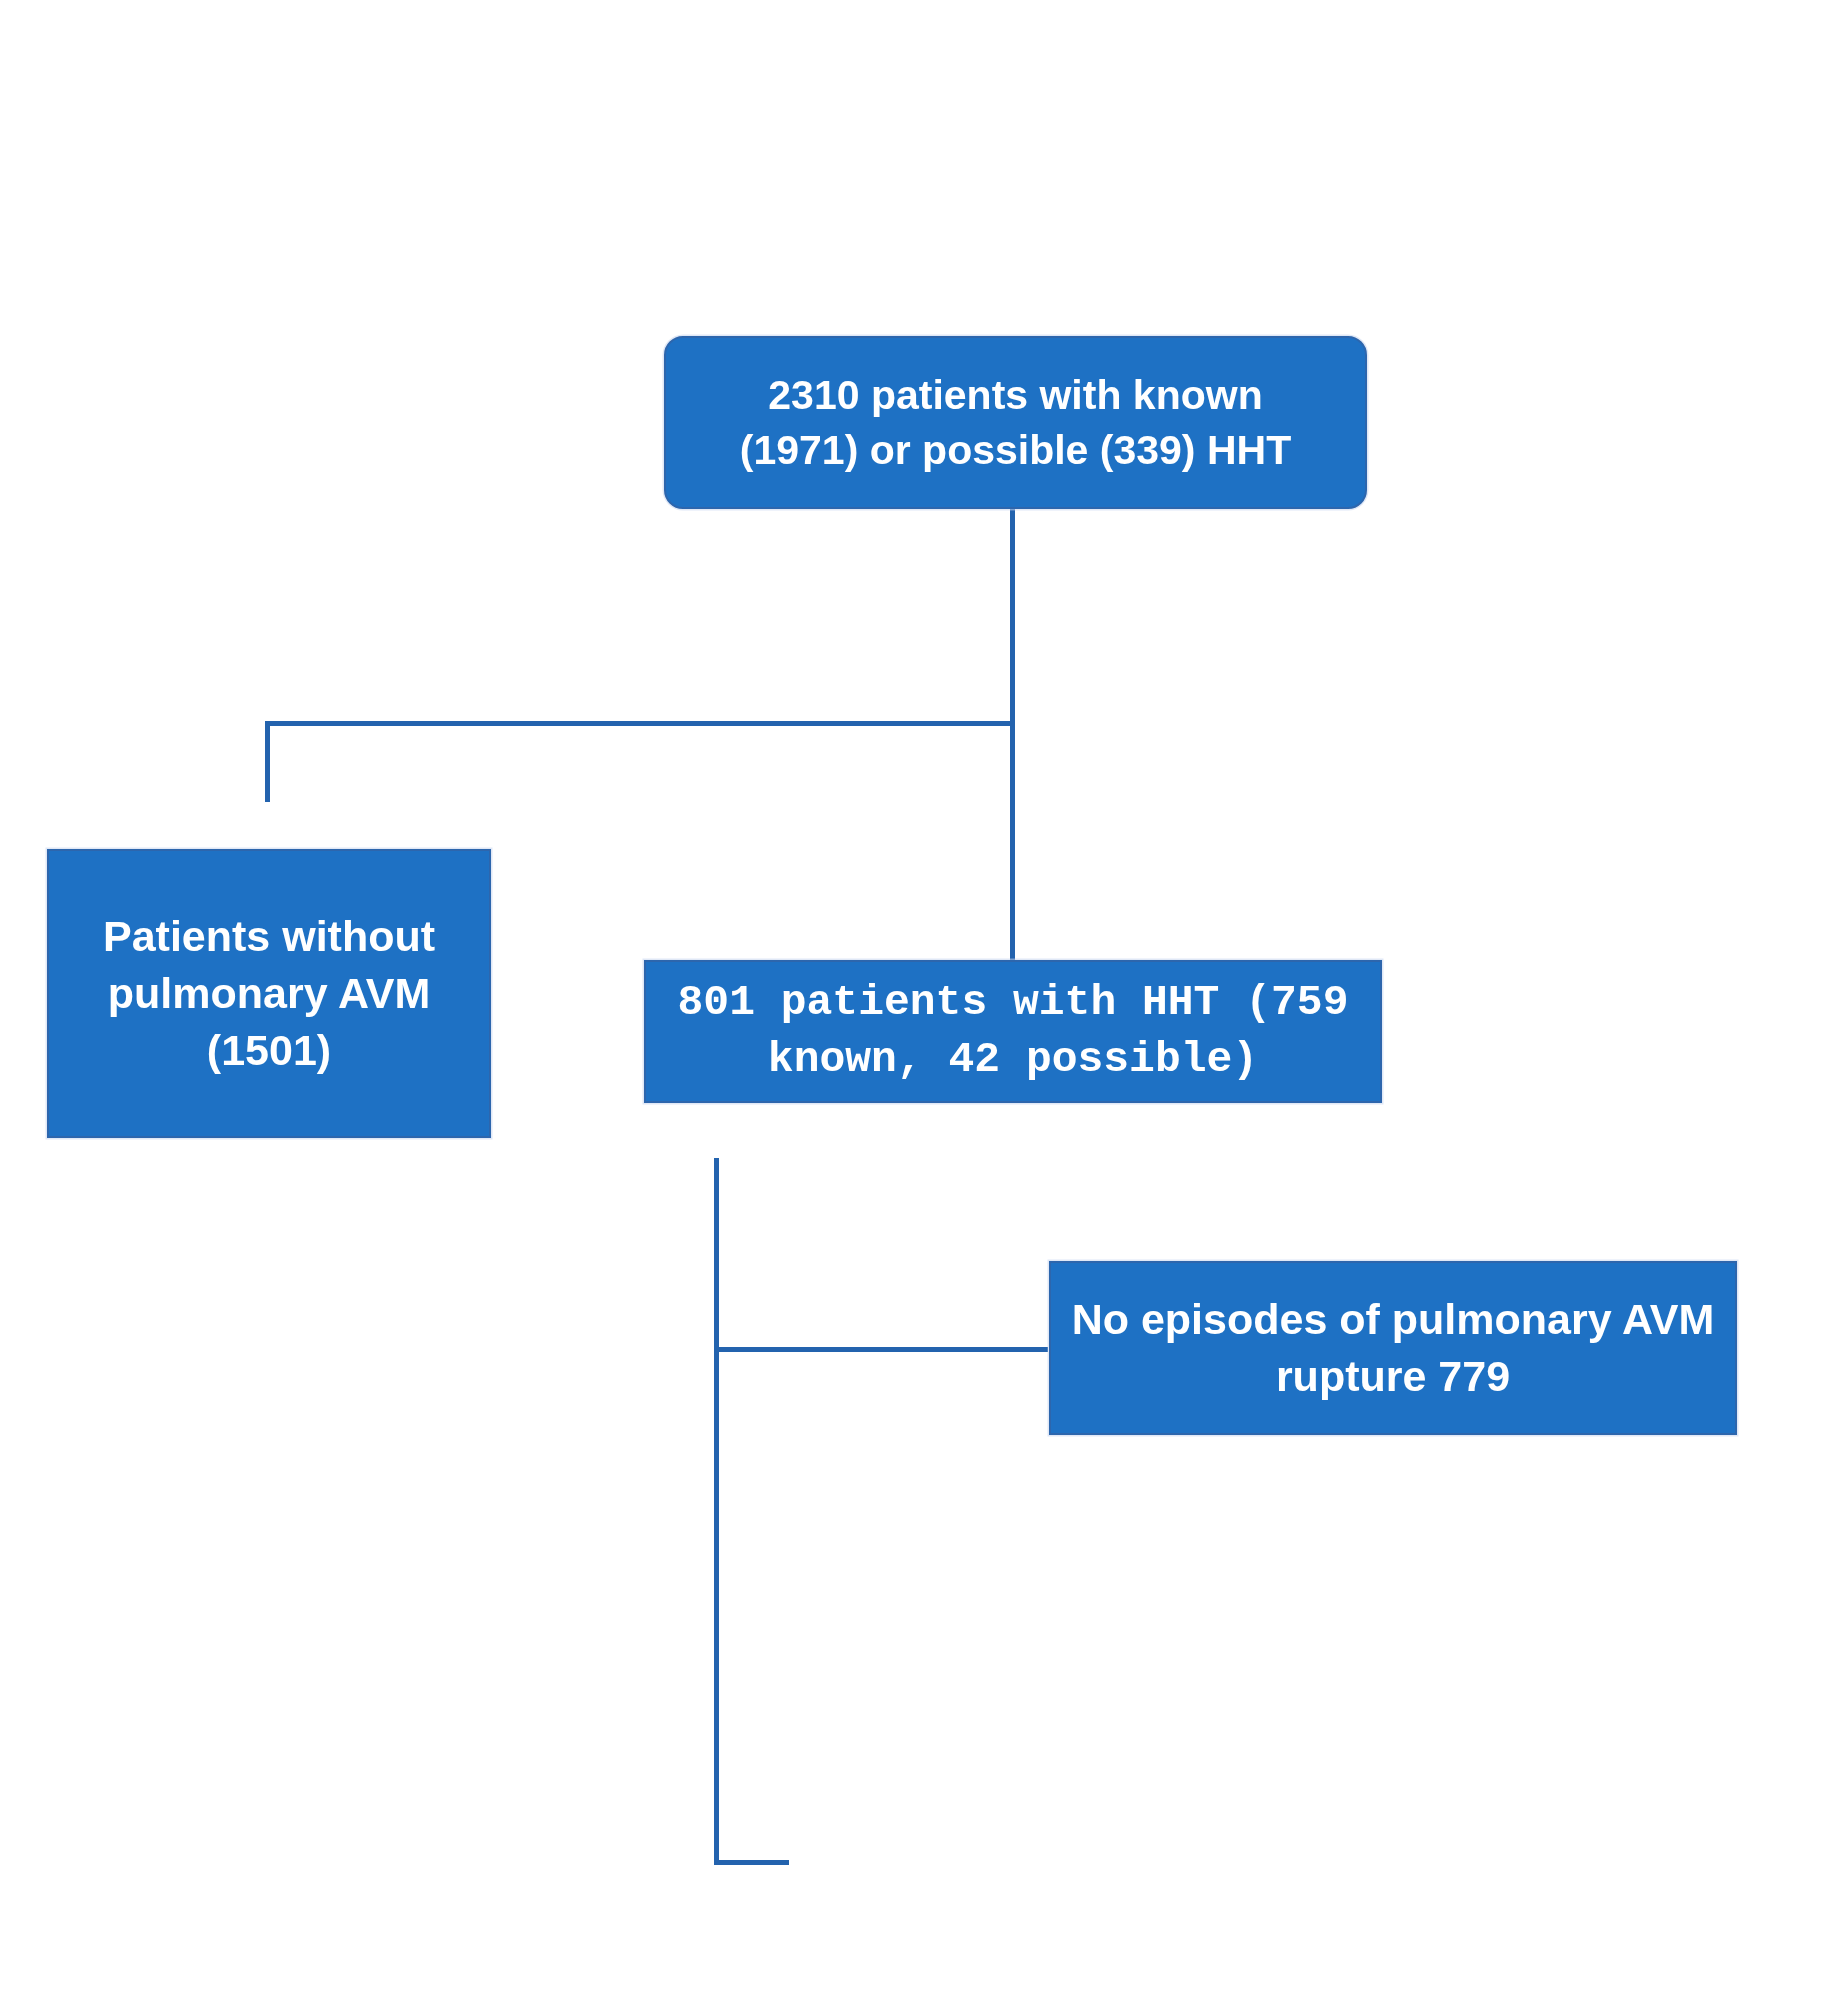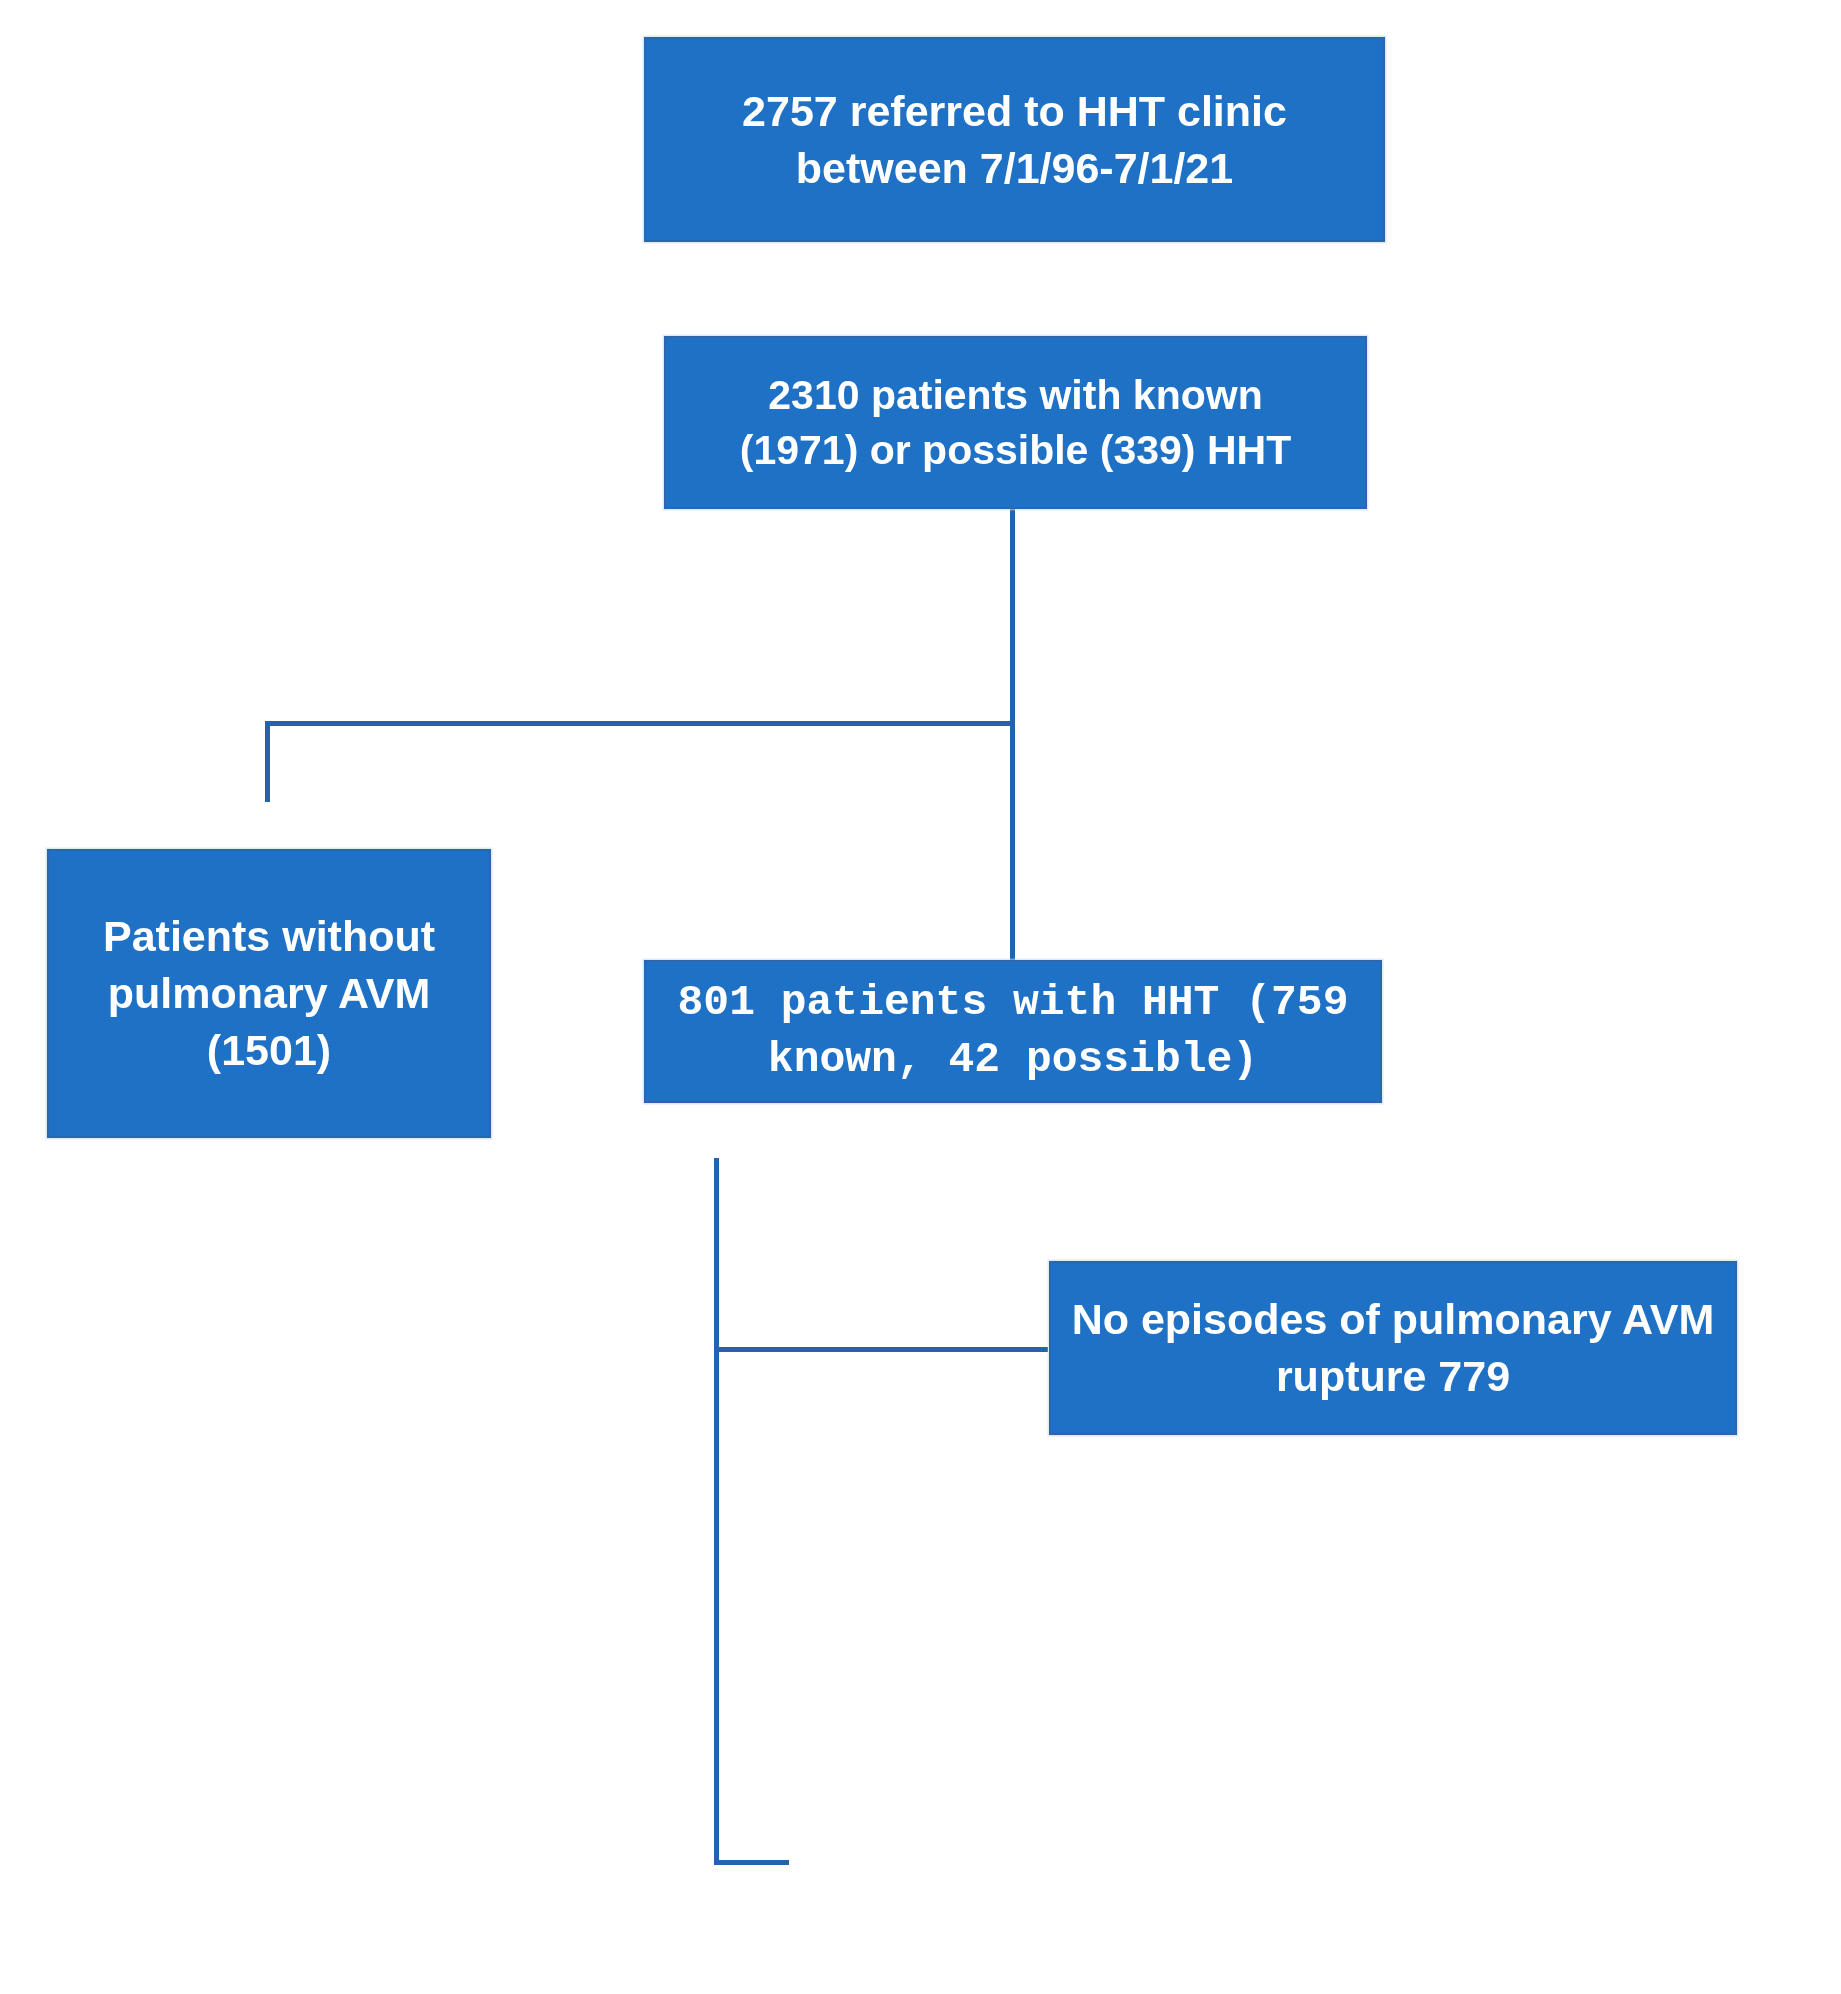--- a/index.html
+++ b/index.html
@@ -29,21 +29,21 @@
     line-height: 1.32;
     white-space: pre-line;
     box-sizing: border-box;
   }
   .connector {
     position: absolute;
     background: #2363ae;
   }
   
   .n-referred   { left: 644px;  top: 37px;   width: 741px;  height: 205px;  font-size: 43px; }
-  .n-known      { left: 664px;  top: 336px;  width: 703px;  height: 173px;  font-size: 41px; }
+  .n-known      { left: 664px;  top: 336px;  width: 703px;  height: 173px;  font-size: 41px; border-radius: 19px; }
   .n-nopavm     { left: 47px;   top: 803px; width: 444px;  height: 289px;  font-size: 43px; margin-top: 46px; }
   .n-hht801     { left: 644px;  top: 960px; width: 738px;  height: 143px;  font-size: 43px; font-family: Liberation Mono, monospace; }
   .n-norupture  { left: 1049px; top: 1261px; width: 688px;  height: 174px;  font-size: 43px; }
   .n-rupture22  { left: 790px; top: 1782px; width: 813px; height: 162px;  font-size: 40px; }
   
   .c-v-known-to-hht   { left: 1010px; top: 509px;  width: 4.6px;   height: 451px; }
   .c-h-branch-left    { left: 265px;  top: 721px;  width: 750px; height: 4.6px; }
   .c-v-to-nopavm      { left: 265px;  top: 721px;  width: 4.6px;   height: 81px; }
   .c-v-hht-down       { left: 714px;  top: 1158px; width: 4.6px;   height: 707px; }
   .c-h-to-norupture   { left: 714px;  top: 1347px; width: 334px; height: 4.6px; }
@@ -54,24 +54,20 @@
 
 <div class="canvas">
 
   <div class="connector c-v-known-to-hht"></div>
   <div class="connector c-h-branch-left"></div>
   <div class="connector c-v-to-nopavm"></div>
   <div class="connector c-v-hht-down"></div>
   <div class="connector c-h-to-norupture"></div>
   <div class="connector c-h-to-rupture22"></div>
 
-  <div class="node n-referred">
-    <span>2757 referred to HHT clinic
-between 7/1/96-7/1/21</span>
-  </div>
 
   <div class="node n-known">
     <span>2310 patients with known
 (1971) or possible (339) HHT</span>
   </div>
 
   <div class="node n-nopavm">
     <span>Patients without
 pulmonary AVM
 (1501)</span>

